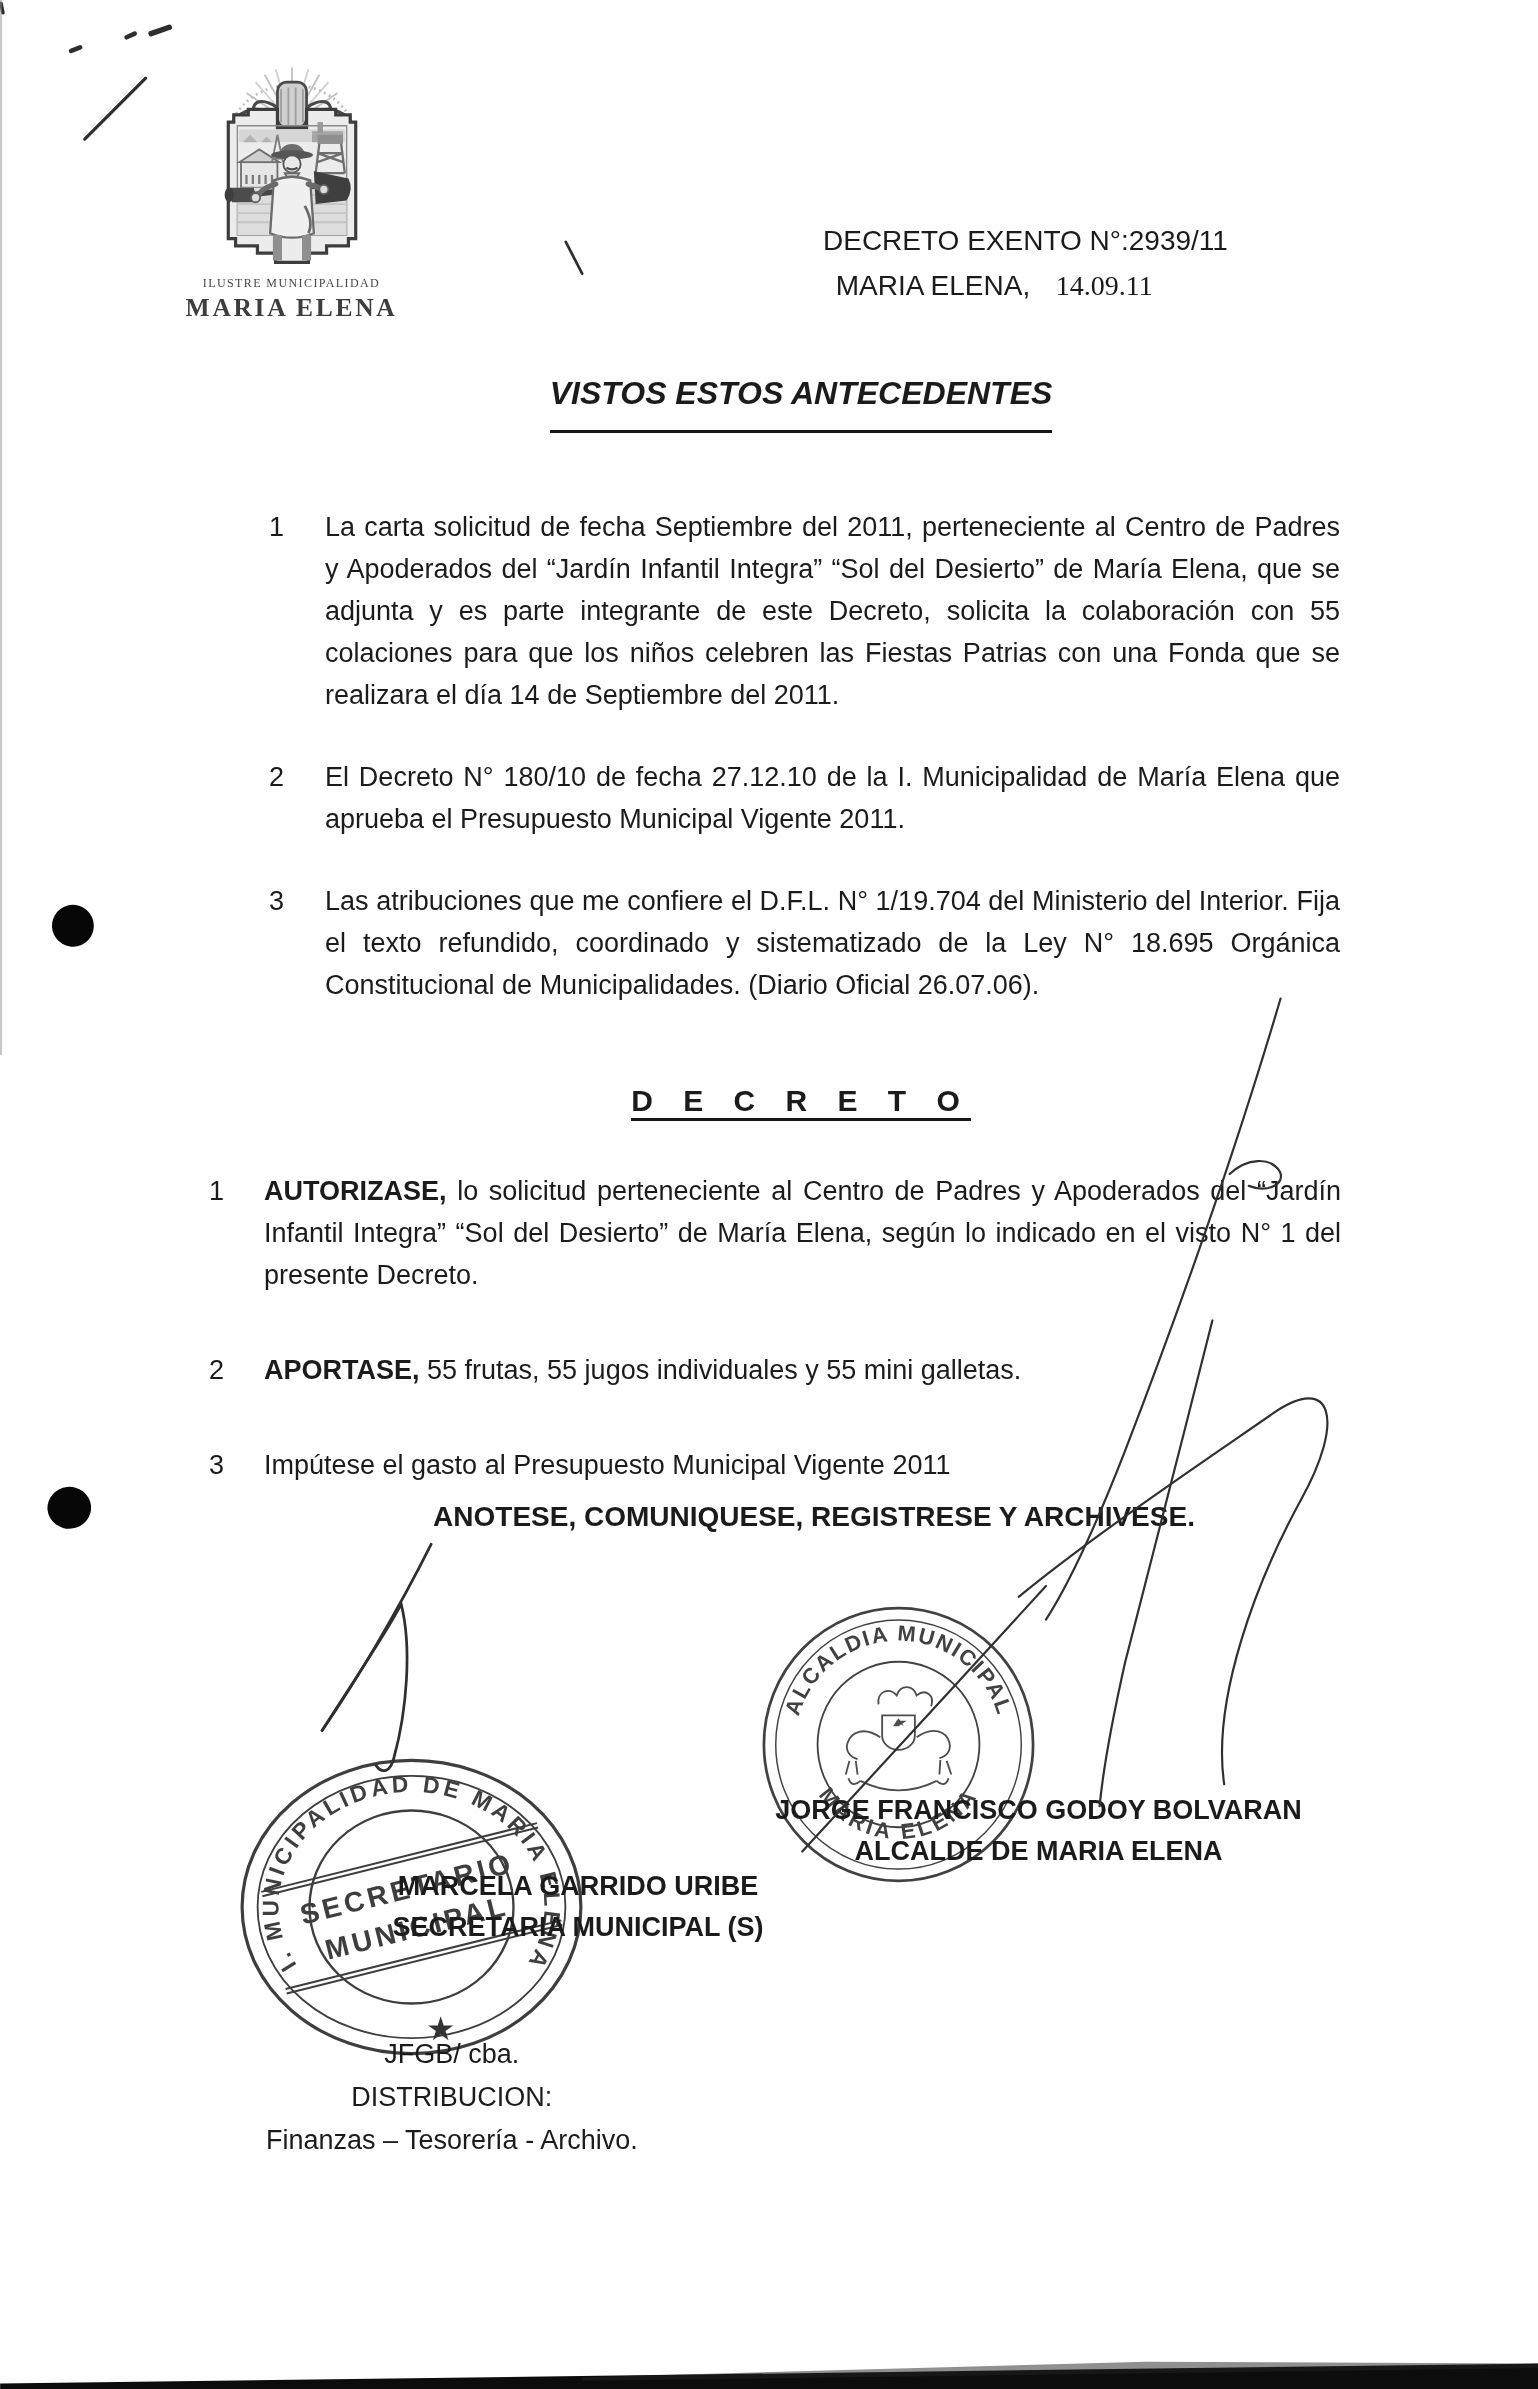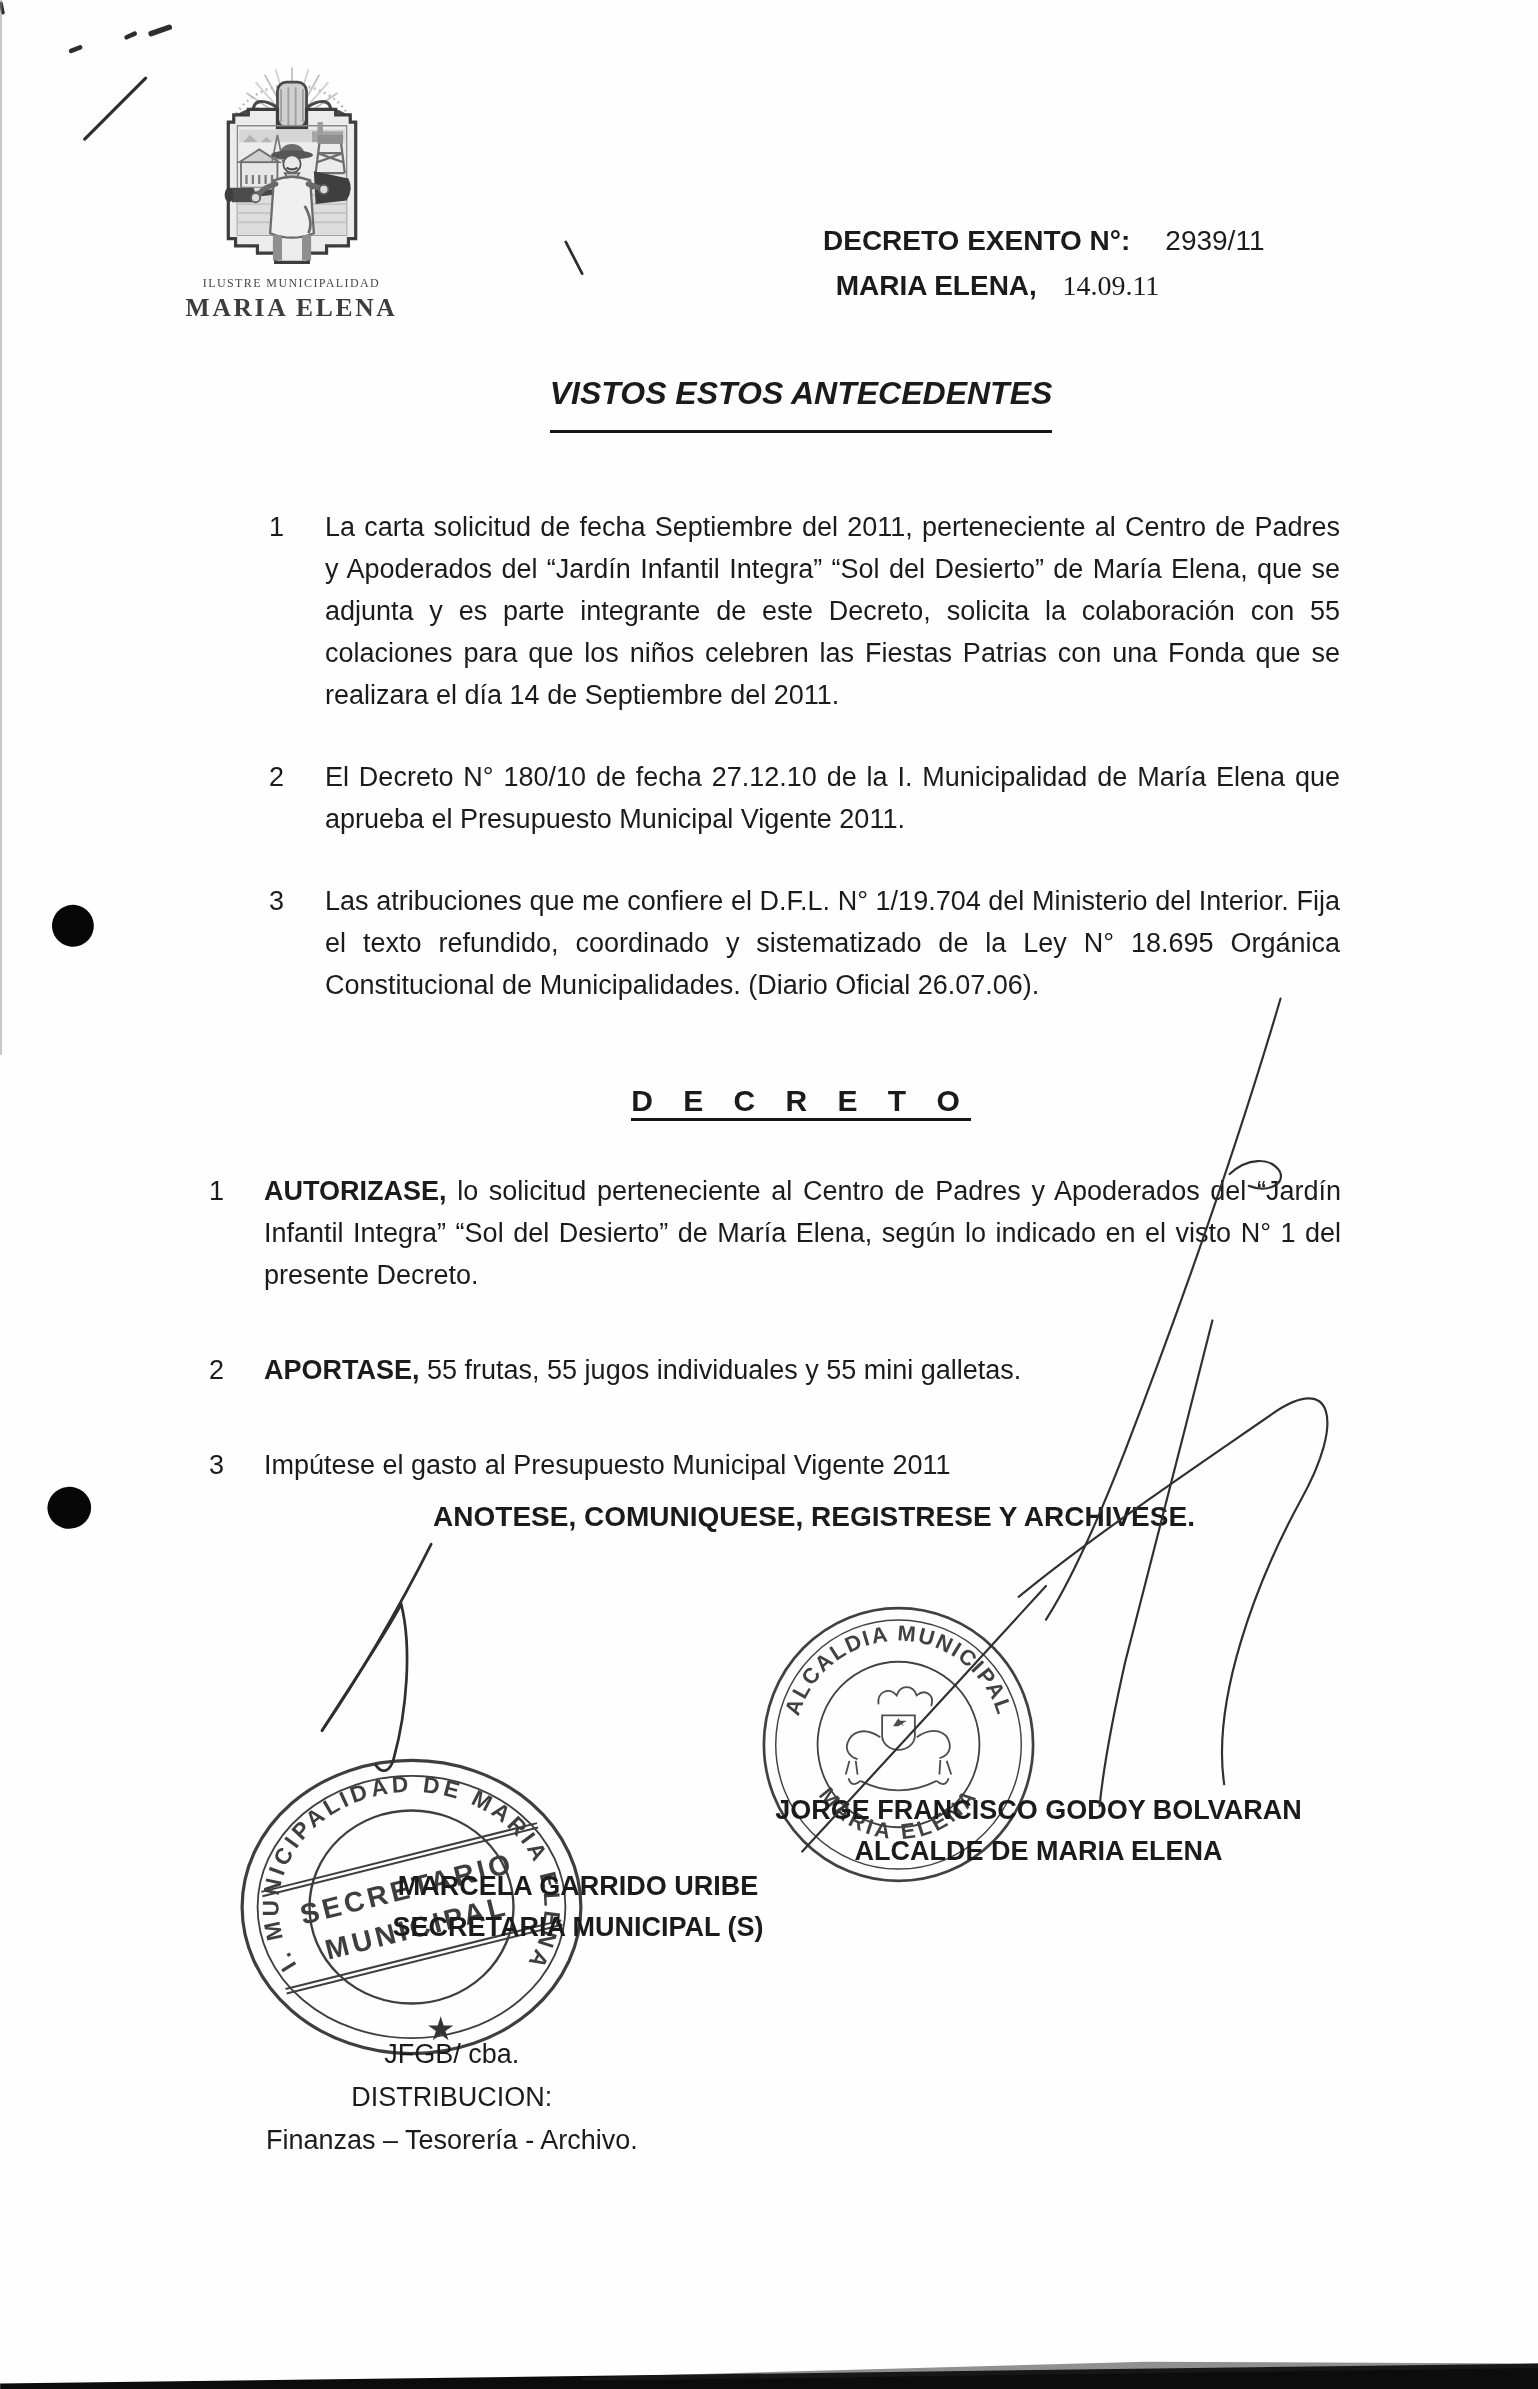--- a/index.html
+++ b/index.html
@@ -11,22 +11,22 @@
   .abs { position:absolute; }
 
   
   .org-lines { left:164px; top:276px; width:255px; text-align:center;
                font-family:"Liberation Serif","DejaVu Serif",serif; color:#474747; }
   .org-l1 { font-size:12px; font-weight:normal; letter-spacing:1.4px; }
   .org-l2 { font-size:25.5px; font-weight:bold; letter-spacing:2.7px; margin-top:1.8px; color:#3d3d3d; }
 
   .decree-head { left:823px; top:218px; font-size:28px; line-height:45px; white-space:nowrap; }
   .decree-head .row2 { margin-left:12.7px; }
-  .lbl { font-weight:bold; }
-  .val { margin-left:35px; }
+  .lbl { font-weight:normal; }
+  .val { }
   .val2 { margin-left:25.5px;font-family:Liberation Serif, serif; }
 
   
   .vistos-title-wrap { left:246px; top:375px; width:1110px; text-align:center; }
   .vistos-title { display:inline-block; font-size:32px; font-weight:bold;
                   border-bottom:3.6px solid #161616; padding-bottom:18px;font-style:italic; }
   .decreto-title-wrap { left:246px; top:1084px; width:1110px; text-align:center; }
   .decreto-title { display:inline-block; font-size:30px; font-weight:bold; letter-spacing:11px;
                    border-bottom:3.6px solid #161616; padding-bottom:0; }
 

